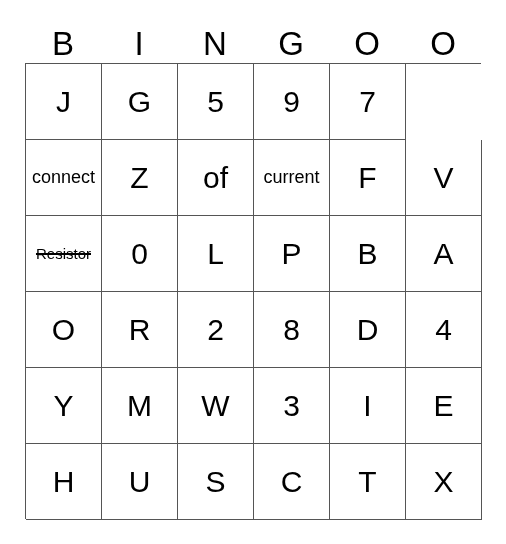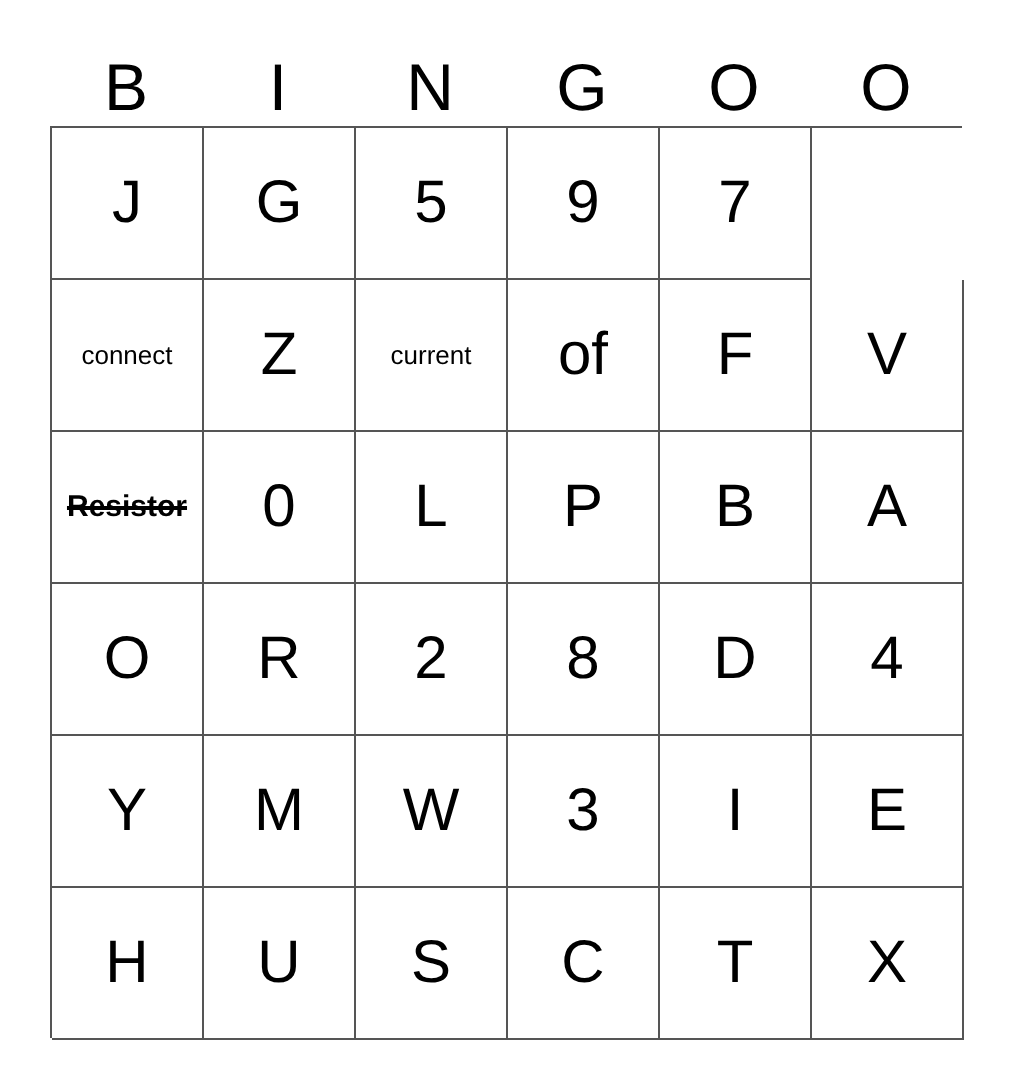--- a/index.html
+++ b/index.html
@@ -76,25 +76,25 @@
   }
   .cell-text {
     display: inline-block;
     font-size: 30px;
     line-height: 1.05;
     font-weight: 400;
     white-space: nowrap;
   }
   
   .grid-cell.size-small .cell-text {
-    font-size: 13px;
+    font-size: 18px;
   }
   
   .grid-cell.marked .cell-text {
-    font-weight: bold;
+    font-weight: normal;
     font-size: 15px;
     text-decoration: line-through;
     text-decoration-thickness: 2px;
   }
 </style>
 </head>
 <body>
 
 <div id="bingo-card">
 
@@ -125,27 +125,27 @@
           <span class="cell-text">7</span>
         </div>
       </div>
       <div class="grid-row">
         <div class="grid-cell size-small">
           <span class="cell-text">connect</span>
         </div>
         <div class="grid-cell">
           <span class="cell-text">Z</span>
         </div>
+        <div class="grid-cell">
+          <span class="cell-text">of</span>
+        </div>
         <div class="grid-cell size-small">
           <span class="cell-text">current</span>
         </div>
         <div class="grid-cell">
-          <span class="cell-text">of</span>
-        </div>
-        <div class="grid-cell">
           <span class="cell-text">F</span>
         </div>
         <div class="grid-cell">
           <span class="cell-text">V</span>
         </div>
       </div>
       <div class="grid-row">
         <div class="grid-cell size-small marked">
           <span class="cell-text">Resistor</span>
         </div>

